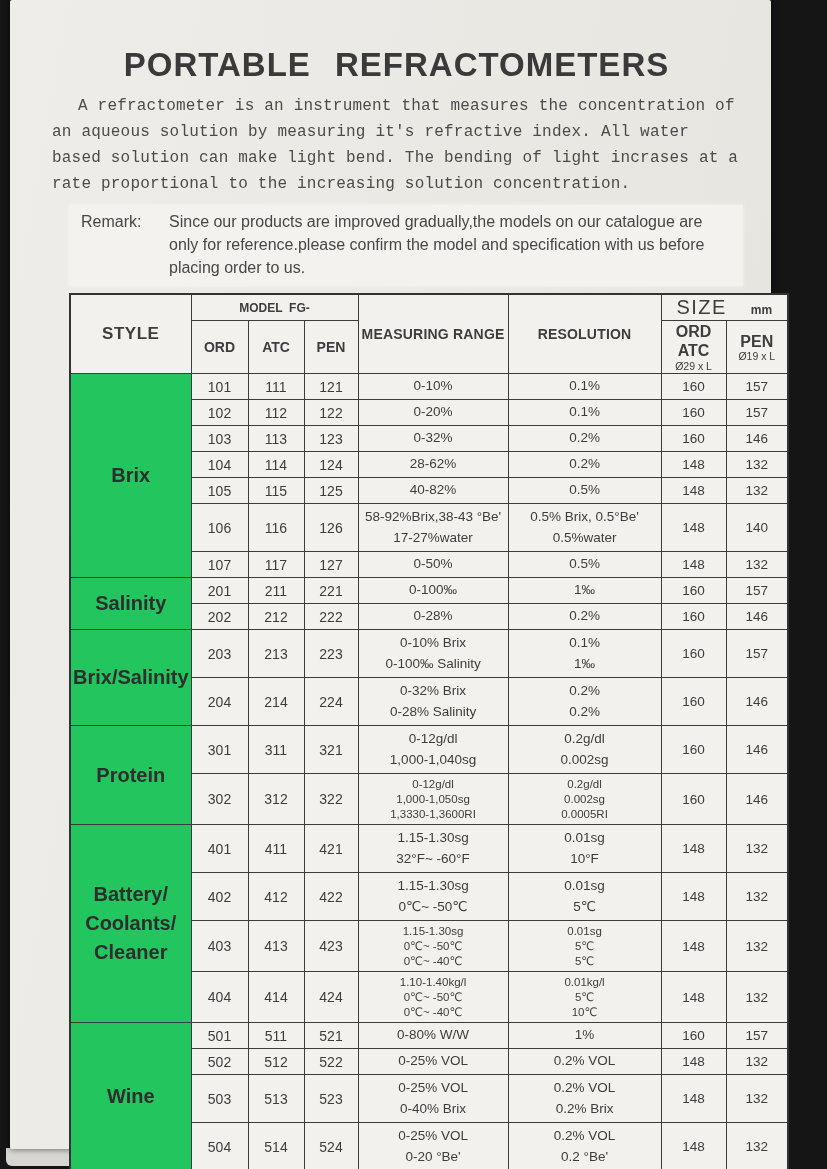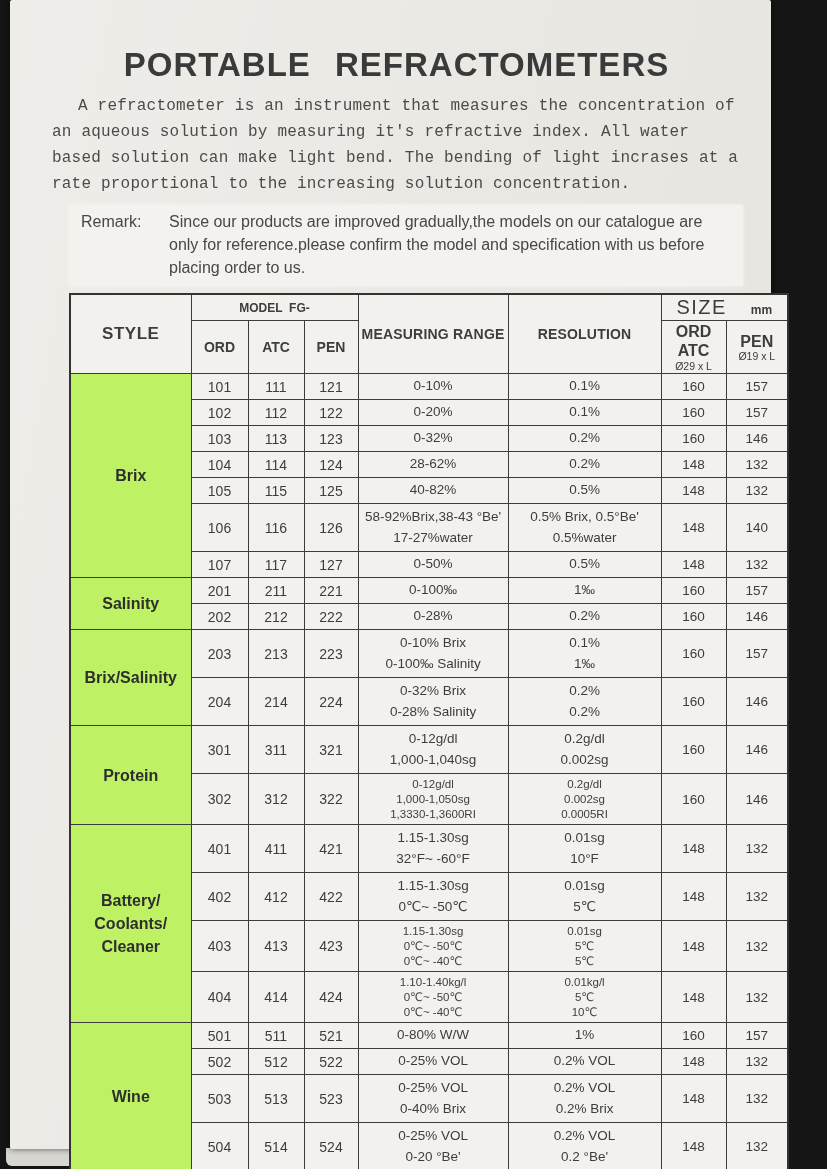--- a/index.html
+++ b/index.html
@@ -57,21 +57,21 @@
   }
   th.h-style{font-size:17px;font-weight:bold;letter-spacing:.5px;}
   th.h-model{font-size:12px;font-weight:bold;white-space:pre;height:20px;}
   th.h-sub{font-size:14px;font-weight:bold;height:27px;}
   th.h-range,th.h-res{font-size:14px;font-weight:bold;letter-spacing:.2px;}
   th.h-size{height:20px;}
   th.h-size .size-word{font-size:20px;font-weight:normal;letter-spacing:1.5px;}
   th.h-size .size-unit{font-size:12px;font-weight:bold;margin-left:24px;}
   th.h-size-sub .label{font-size:16px;font-weight:bold;line-height:1.2;}
   th.h-size-sub .sub{font-size:10.5px;font-weight:normal;line-height:1.1;text-align:center;}
-  td.style-cell{font-size:16px;font-weight:bold;color:#2e2e2e;background:#bef264;}
+  td.style-cell{font-size:20px;font-weight:bold;color:#2e2e2e;background:#22c55e;}
   td.style-cell div{line-height:1.45;}
   td.cell-model{font-size:14px;}
   td.cell-size{font-size:13.5px;}
   td.cell-range div,td.cell-res div{font-size:13.5px;line-height:1.5;}
   tr.r1 td{height:23px;}
   tr.r2 td{height:45px;}
   tr.r3 td{height:48px;}
   tr.r3 td.cell-range div,tr.r3 td.cell-res div{font-size:11.5px;line-height:1.3;}
 </style>
 </head>

